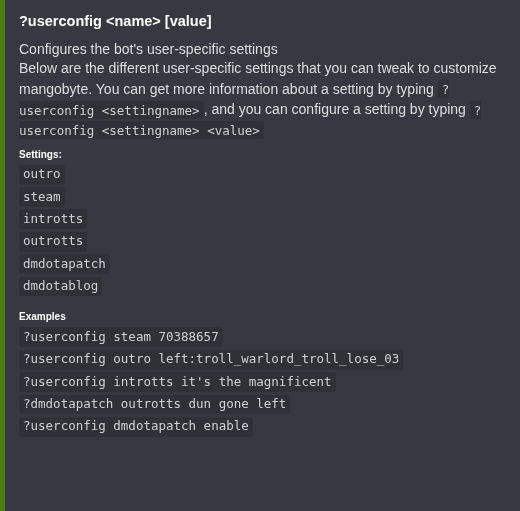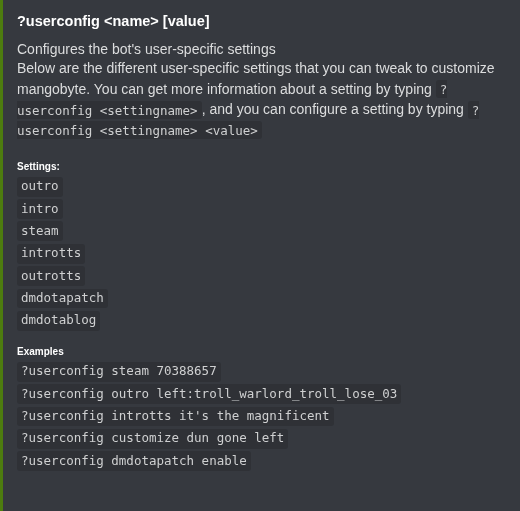--- a/index.html
+++ b/index.html
@@ -7,39 +7,39 @@
     width: 520px;
     height: 511px;
     background: #36393f;
     color: #dcddde;
     font-family: "Whitney", "Helvetica Neue", Helvetica, Arial, sans-serif;
     font-size: 14px;
     line-height: 1.35;
     overflow: hidden;
   }
   .embed {
-    border-left: 3px solid #4d7c0f;
+    border-left: 5px solid #4d7c0f;
     background: #36393f;
     padding: 8px 16px 16px 14px;
     width: 100%;
     height: 100%;
   }
   .title {
     color: #ffffff;
     font-weight: 700;
     font-size: 14.5px;
     margin-top: 4px;
     margin-bottom: 8px;
   }
   .desc {
     color: #dcddde;
   }
   .explain {
     color: #dcddde;
-    margin-bottom: 20px;
+    margin-bottom: 8px;
     line-height: 1.45;
   }
   code {
     background: #2f3136;
     border-radius: 3px;
     padding: 1.5px 4px;
     font-family: Consolas, "Andale Mono WT", "Andale Mono", "Lucida Console", Menlo, monospace;
     font-size: 12.5px;
     color: #cfd0d1;
   }
@@ -71,31 +71,30 @@
 
   <div class="desc">Configures the bot's user-specific settings</div>
 
   <div class="explain">
     <span>Below are the different user-specific settings that you can tweak to customize mangobyte. You can get more information about a setting by typing </span><code>?userconfig &lt;settingname&gt;</code><span>, and you can configure a setting by typing </span><code>?userconfig &lt;settingname&gt; &lt;value&gt;</code>
   </div>
 
   <div class="settings-block">
     <div class="section-head">Settings:</div>
     <span class="code-line"><code>outro</code></span>
-    <span class="code-line"><code>intro</code></span>
     <span class="code-line"><code>steam</code></span>
     <span class="code-line"><code>introtts</code></span>
     <span class="code-line"><code>outrotts</code></span>
     <span class="code-line"><code>dmdotapatch</code></span>
     <span class="code-line"><code>dmdotablog</code></span>
   </div>
 
   <div class="examples-block">
     <div class="section-head">Examples</div>
     <span class="code-line"><code>?userconfig steam 70388657</code></span>
     <span class="code-line"><code>?userconfig outro left:troll_warlord_troll_lose_03</code></span>
     <span class="code-line"><code>?userconfig introtts it's the magnificent</code></span>
-    <span class="code-line"><code>?userconfig customize dun gone left</code></span>
+    <span class="code-line"><code>?dmdotapatch outrotts dun gone left</code></span>
     <span class="code-line"><code>?userconfig dmdotapatch enable</code></span>
 
   </div>
 
 </div>
 
 </body></html>

